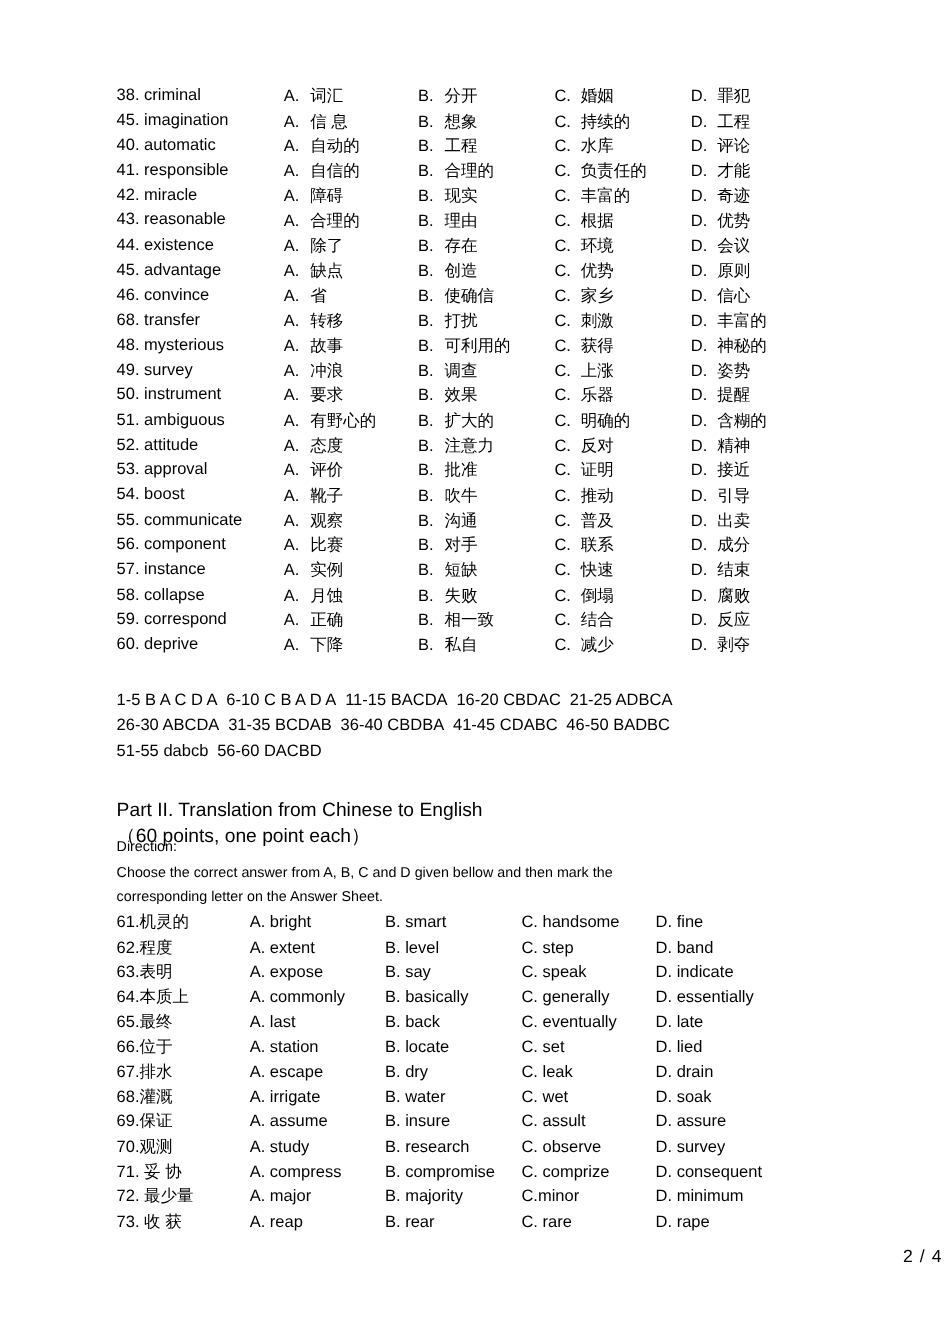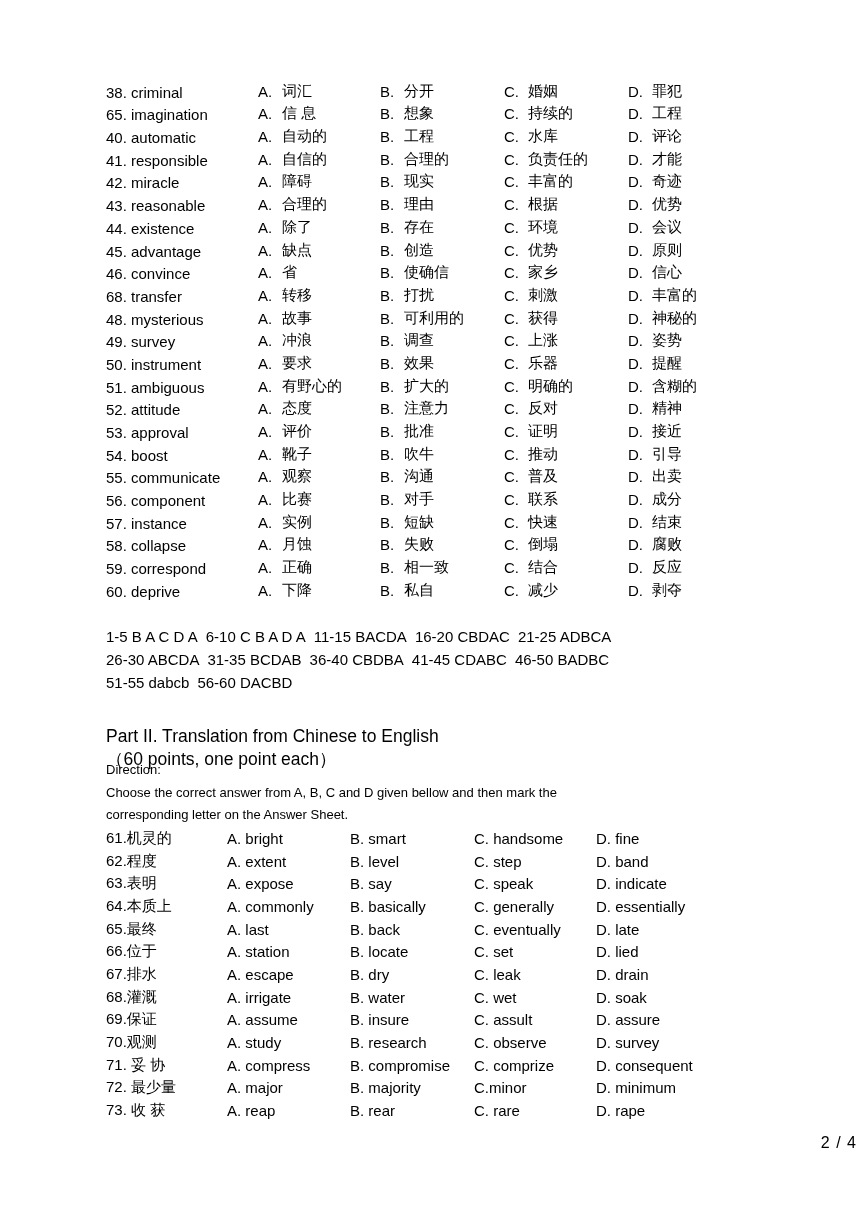--- a/index.html
+++ b/index.html
@@ -3,21 +3,21 @@
 <meta charset="utf-8">
 <style>
   html,body{margin:0;padding:0;background:#e8e8e8;}
   .page{
     position:relative;width:860px;height:1218px;background:#ffffff;
     color:#000;font-family:"Liberation Sans","DejaVu Sans",sans-serif;
     margin:0 auto;overflow:hidden;
   }
   
   .part1{position:absolute;left:106px;top:78px;}
-  .p1row{display:flex;height:22.7px;align-items:flex-end;font-size:15px;white-space:nowrap;}
+  .p1row{display:flex;height:22.7px;align-items:flex-start;font-size:15px;white-space:nowrap;}
   .p1label{width:152px;flex:none;}
   .p1opt{display:flex;flex:none;align-items:center;}
   .p1opt.ca{width:122px;}
   .p1opt.cb{width:124px;}
   .p1opt.cc{width:124px;}
   .p1opt.cd{width:auto;}
   .olet{width:24px;flex:none;}
   .otxt{font-size:15px;}
   
   .answer-key{position:absolute;left:106px;top:625px;font-size:15px;}
@@ -58,21 +58,21 @@
         <span class="p1opt cc">
           <span class="olet">C.</span>
           <span class="otxt">婚姻</span>
         </span>
         <span class="p1opt cd">
           <span class="olet">D.</span>
           <span class="otxt">罪犯</span>
         </span>
       </div>
       <div class="p1row">
-        <span class="p1label">65. imagination</span>
+        <span class="p1label">45. imagination</span>
         <span class="p1opt ca">
           <span class="olet">A.</span>
           <span class="otxt">信 息</span>
         </span>
         <span class="p1opt cb">
           <span class="olet">B.</span>
           <span class="otxt">想象</span>
         </span>
         <span class="p1opt cc">
           <span class="olet">C.</span>

